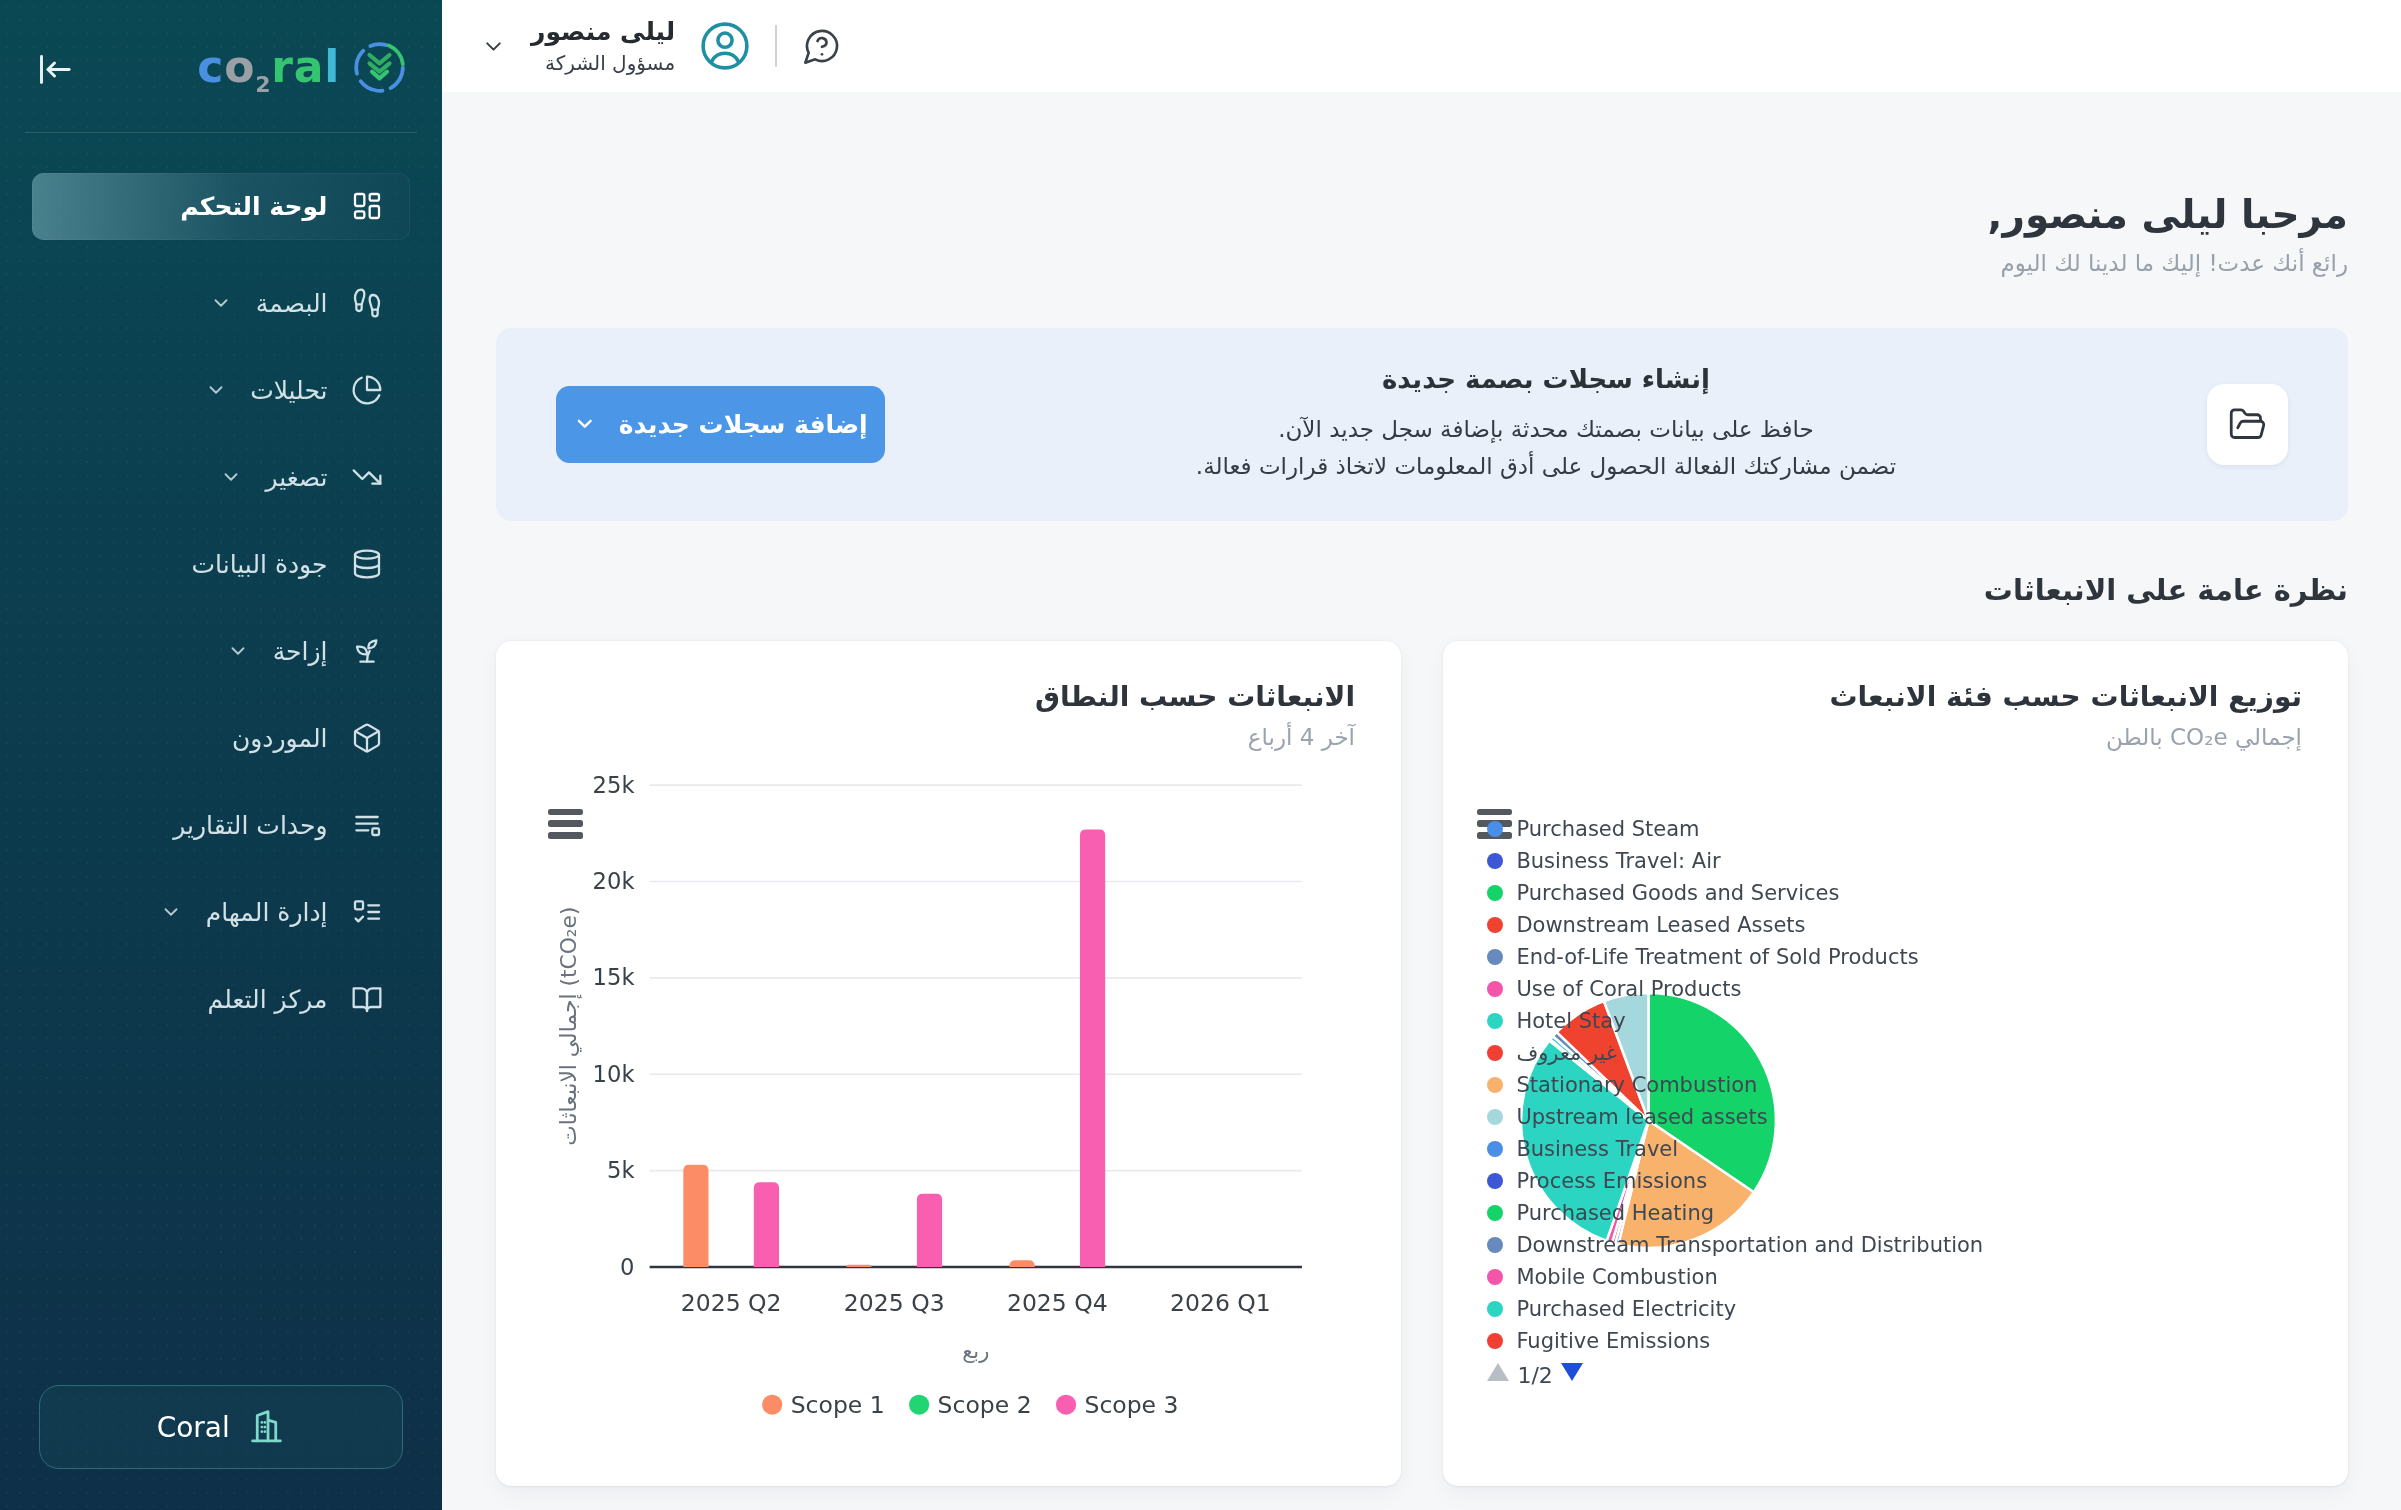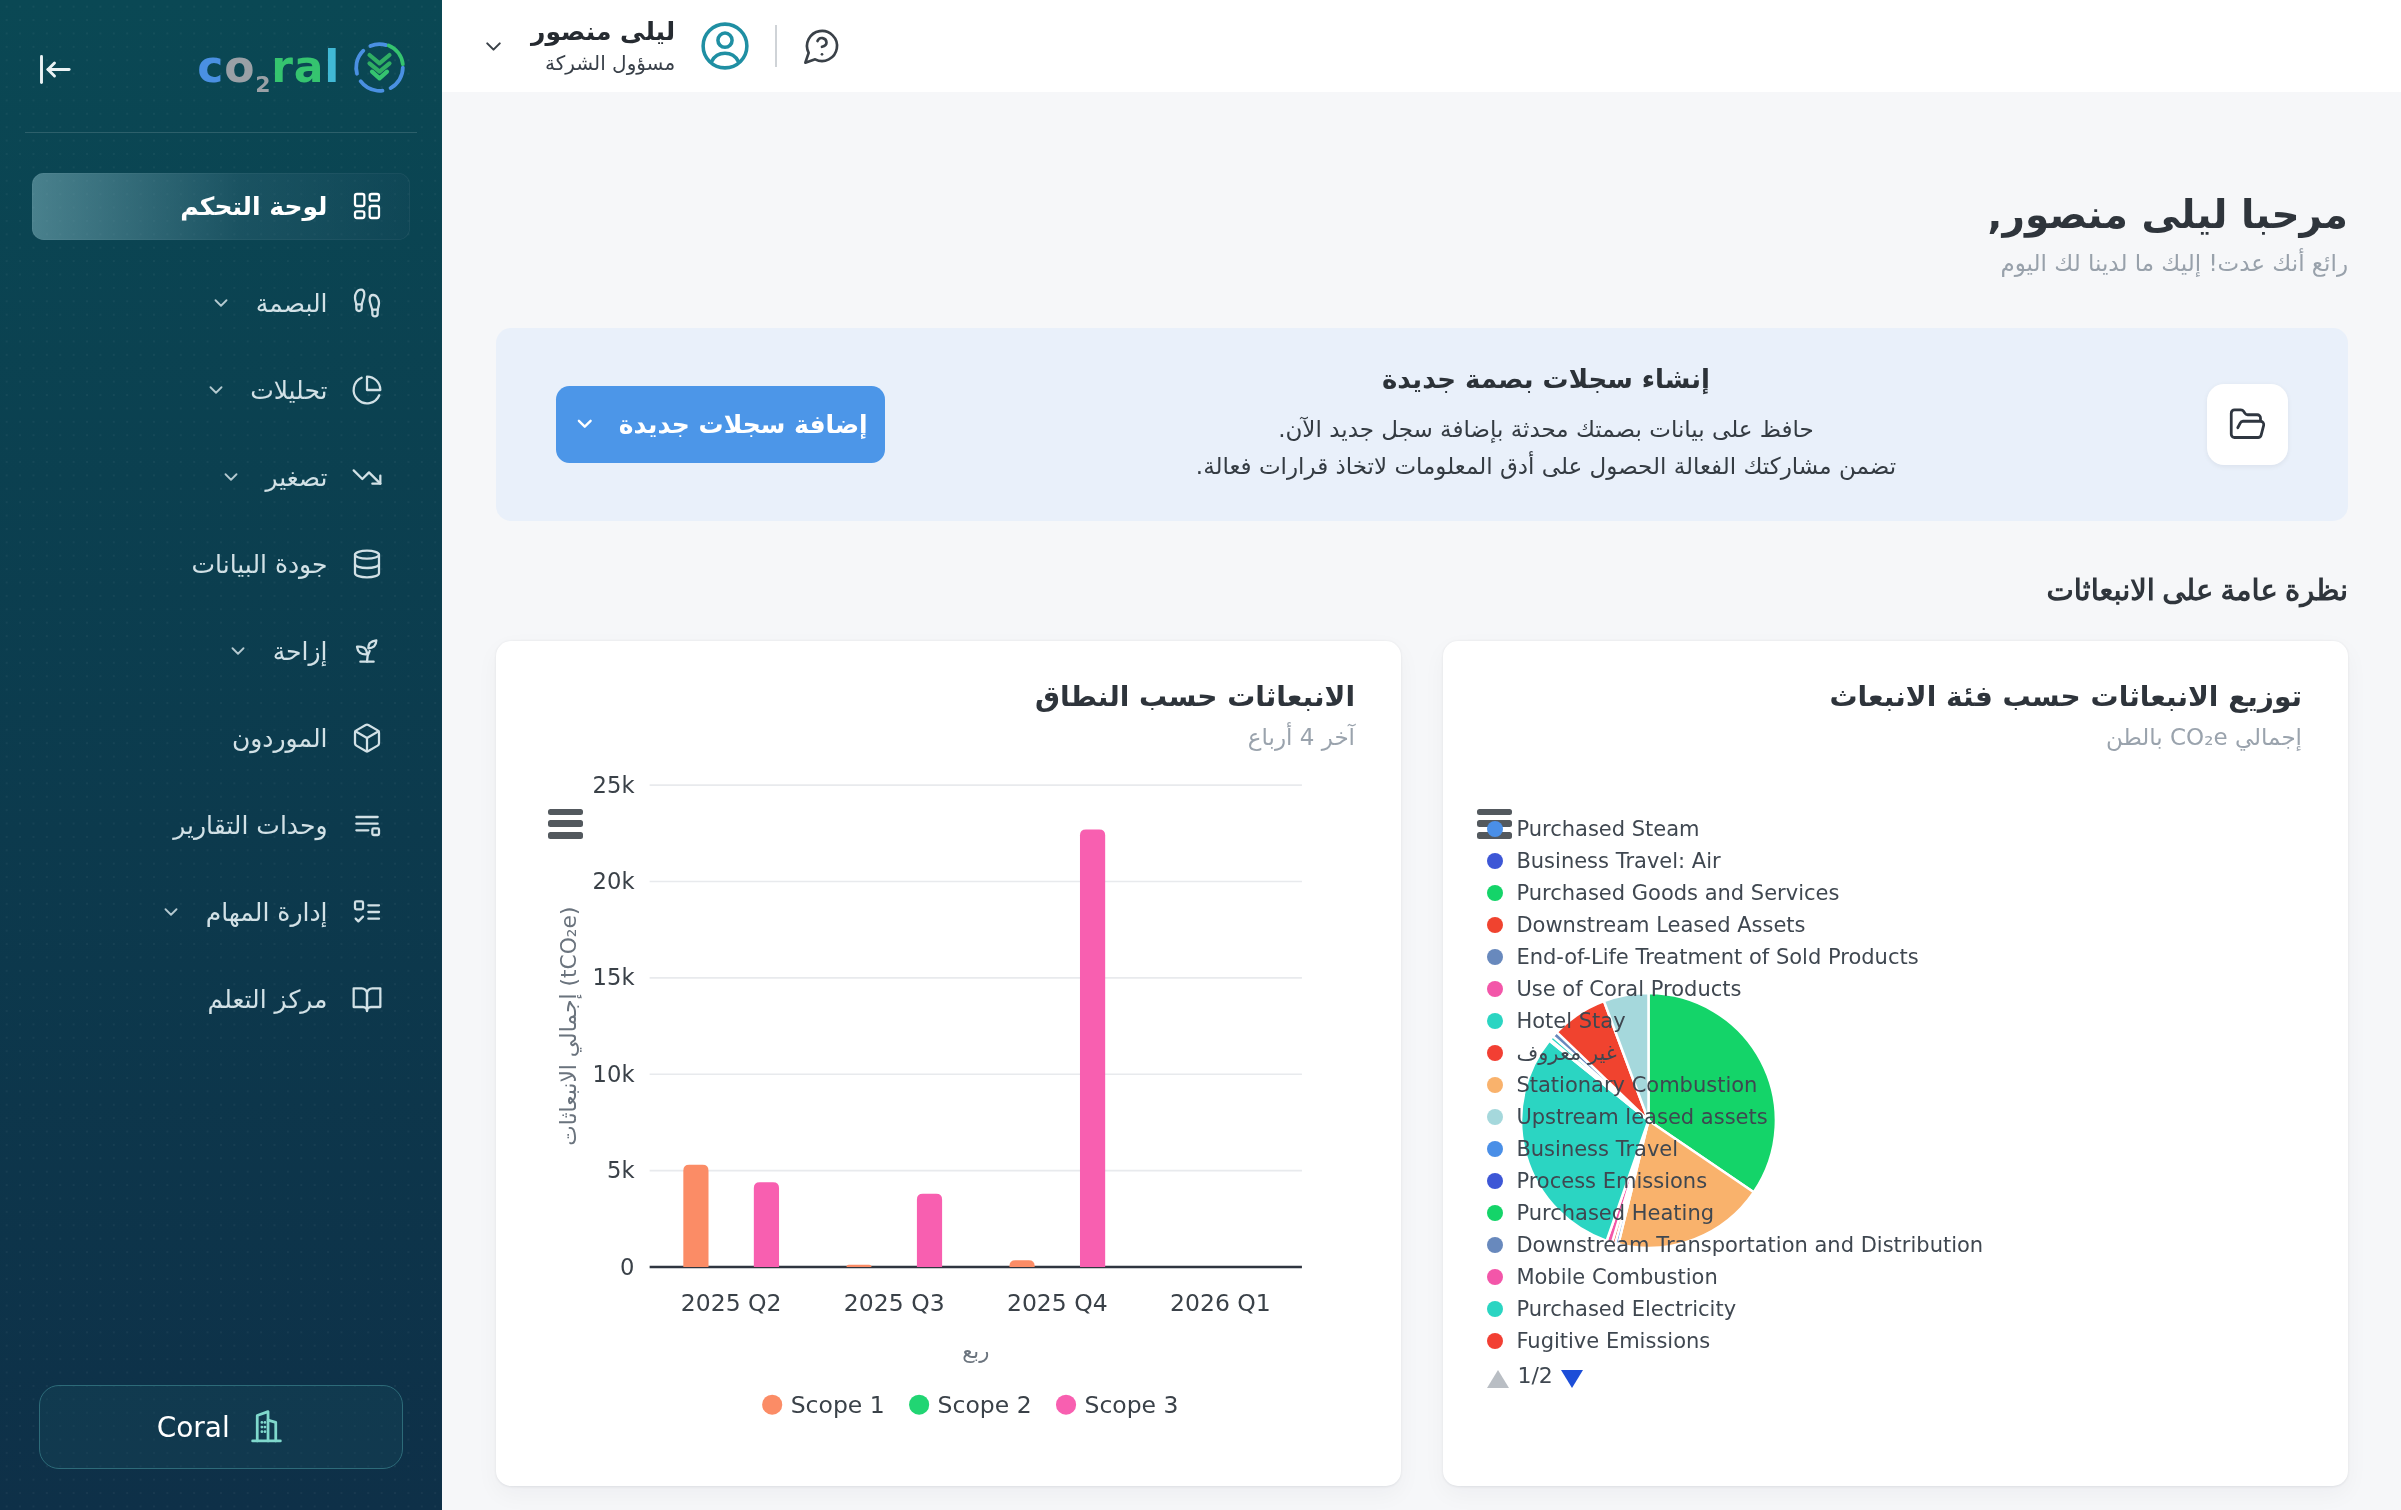--- a/index.html
+++ b/index.html
@@ -67,21 +67,21 @@
   .banner-title { font-size:26px; font-weight:bold; color:#2c3238; }
   .banner-line { font-size:23px; color:#343b42; line-height:37px; }
   .banner-line.first { margin-top:17px; }
   .add-btn { flex:0 0 auto; min-width:329px; height:77px; border:none; border-radius:13.4px;
     background:#4c96e8; color:#ffffff; font-size:25px; font-weight:bold;
     font-family:"DejaVu Sans", sans-serif; display:flex; align-items:center;
     justify-content:center; gap:22px; cursor:pointer; }
   .add-btn .chev { line-height:0; }
 
   .overview-heading { margin-top:52px; font-size:29px; font-weight:bold;
-    color:#2f353c; text-align:right;font-family:Liberation Serif, serif; }
+    color:#2f353c; text-align:right; }
 
   
   .cards-row { margin-top:34px; display:flex; gap:42px; }
   .card { background:#ffffff; border-radius:15px; position:relative;
     box-shadow:0 0.8px 2.5px rgba(16,24,40,0.08), 0 8.4px 23.5px rgba(16,24,40,0.04);
     width:905px; height:845px; padding:39px 46px; }
   .card-title { font-size:28px; font-weight:bold; color:#2e343b; text-align:right; }
   .card-sub { margin-top:11.8px; font-size:23px; color:#9aa3ad; text-align:right; }
   .hamburger { position:absolute; top:168px; display:flex; flex-direction:column;
     gap:5px; background:none; border:none; cursor:pointer; }
@@ -89,21 +89,21 @@
   .bar-card .hamburger { left:52px; }   
   .pie-card .hamburger { left:34px; }
 
   .bar-svg-wrap { margin-top:15px; }
 
   .pie-svg { position:absolute; left:63px; top:337px; }
   .pie-legend { position:absolute; top:172px; left:44px; width:504px; direction:ltr; }
   .pie-legend .leg-item { display:flex; align-items:center; gap:13.4px; height:32px;
     font-size:21px; color:#3f4750; cursor:pointer; white-space:nowrap; }
   .leg-dot { width:16px; height:16px; border-radius:50%; flex:0 0 auto; }
-  .leg-pager { display:flex; align-items:flex-end; gap:8.4px; margin-top:6.7px;
+  .leg-pager { display:flex; align-items:flex-start; gap:8.4px; margin-top:6.7px;
     font-size:22px; color:#3f4750; direction:ltr; }
   .tri-up { width:0; height:0; border-left:11.8px solid transparent;
     border-right:11.8px solid transparent; border-bottom:18.5px solid #b9bec4; cursor:pointer; }
   .tri-down { width:0; height:0; border-left:11.8px solid transparent;
     border-right:11.8px solid transparent; border-top:18.5px solid #1d4ed8; cursor:pointer; }
 
   .bottom-card { margin-top:49px; height:134px; border-radius:15px; background:#ffffff;
     box-shadow:0 0.8px 2.5px rgba(16,24,40,0.08); }
 </style>
 </head>

